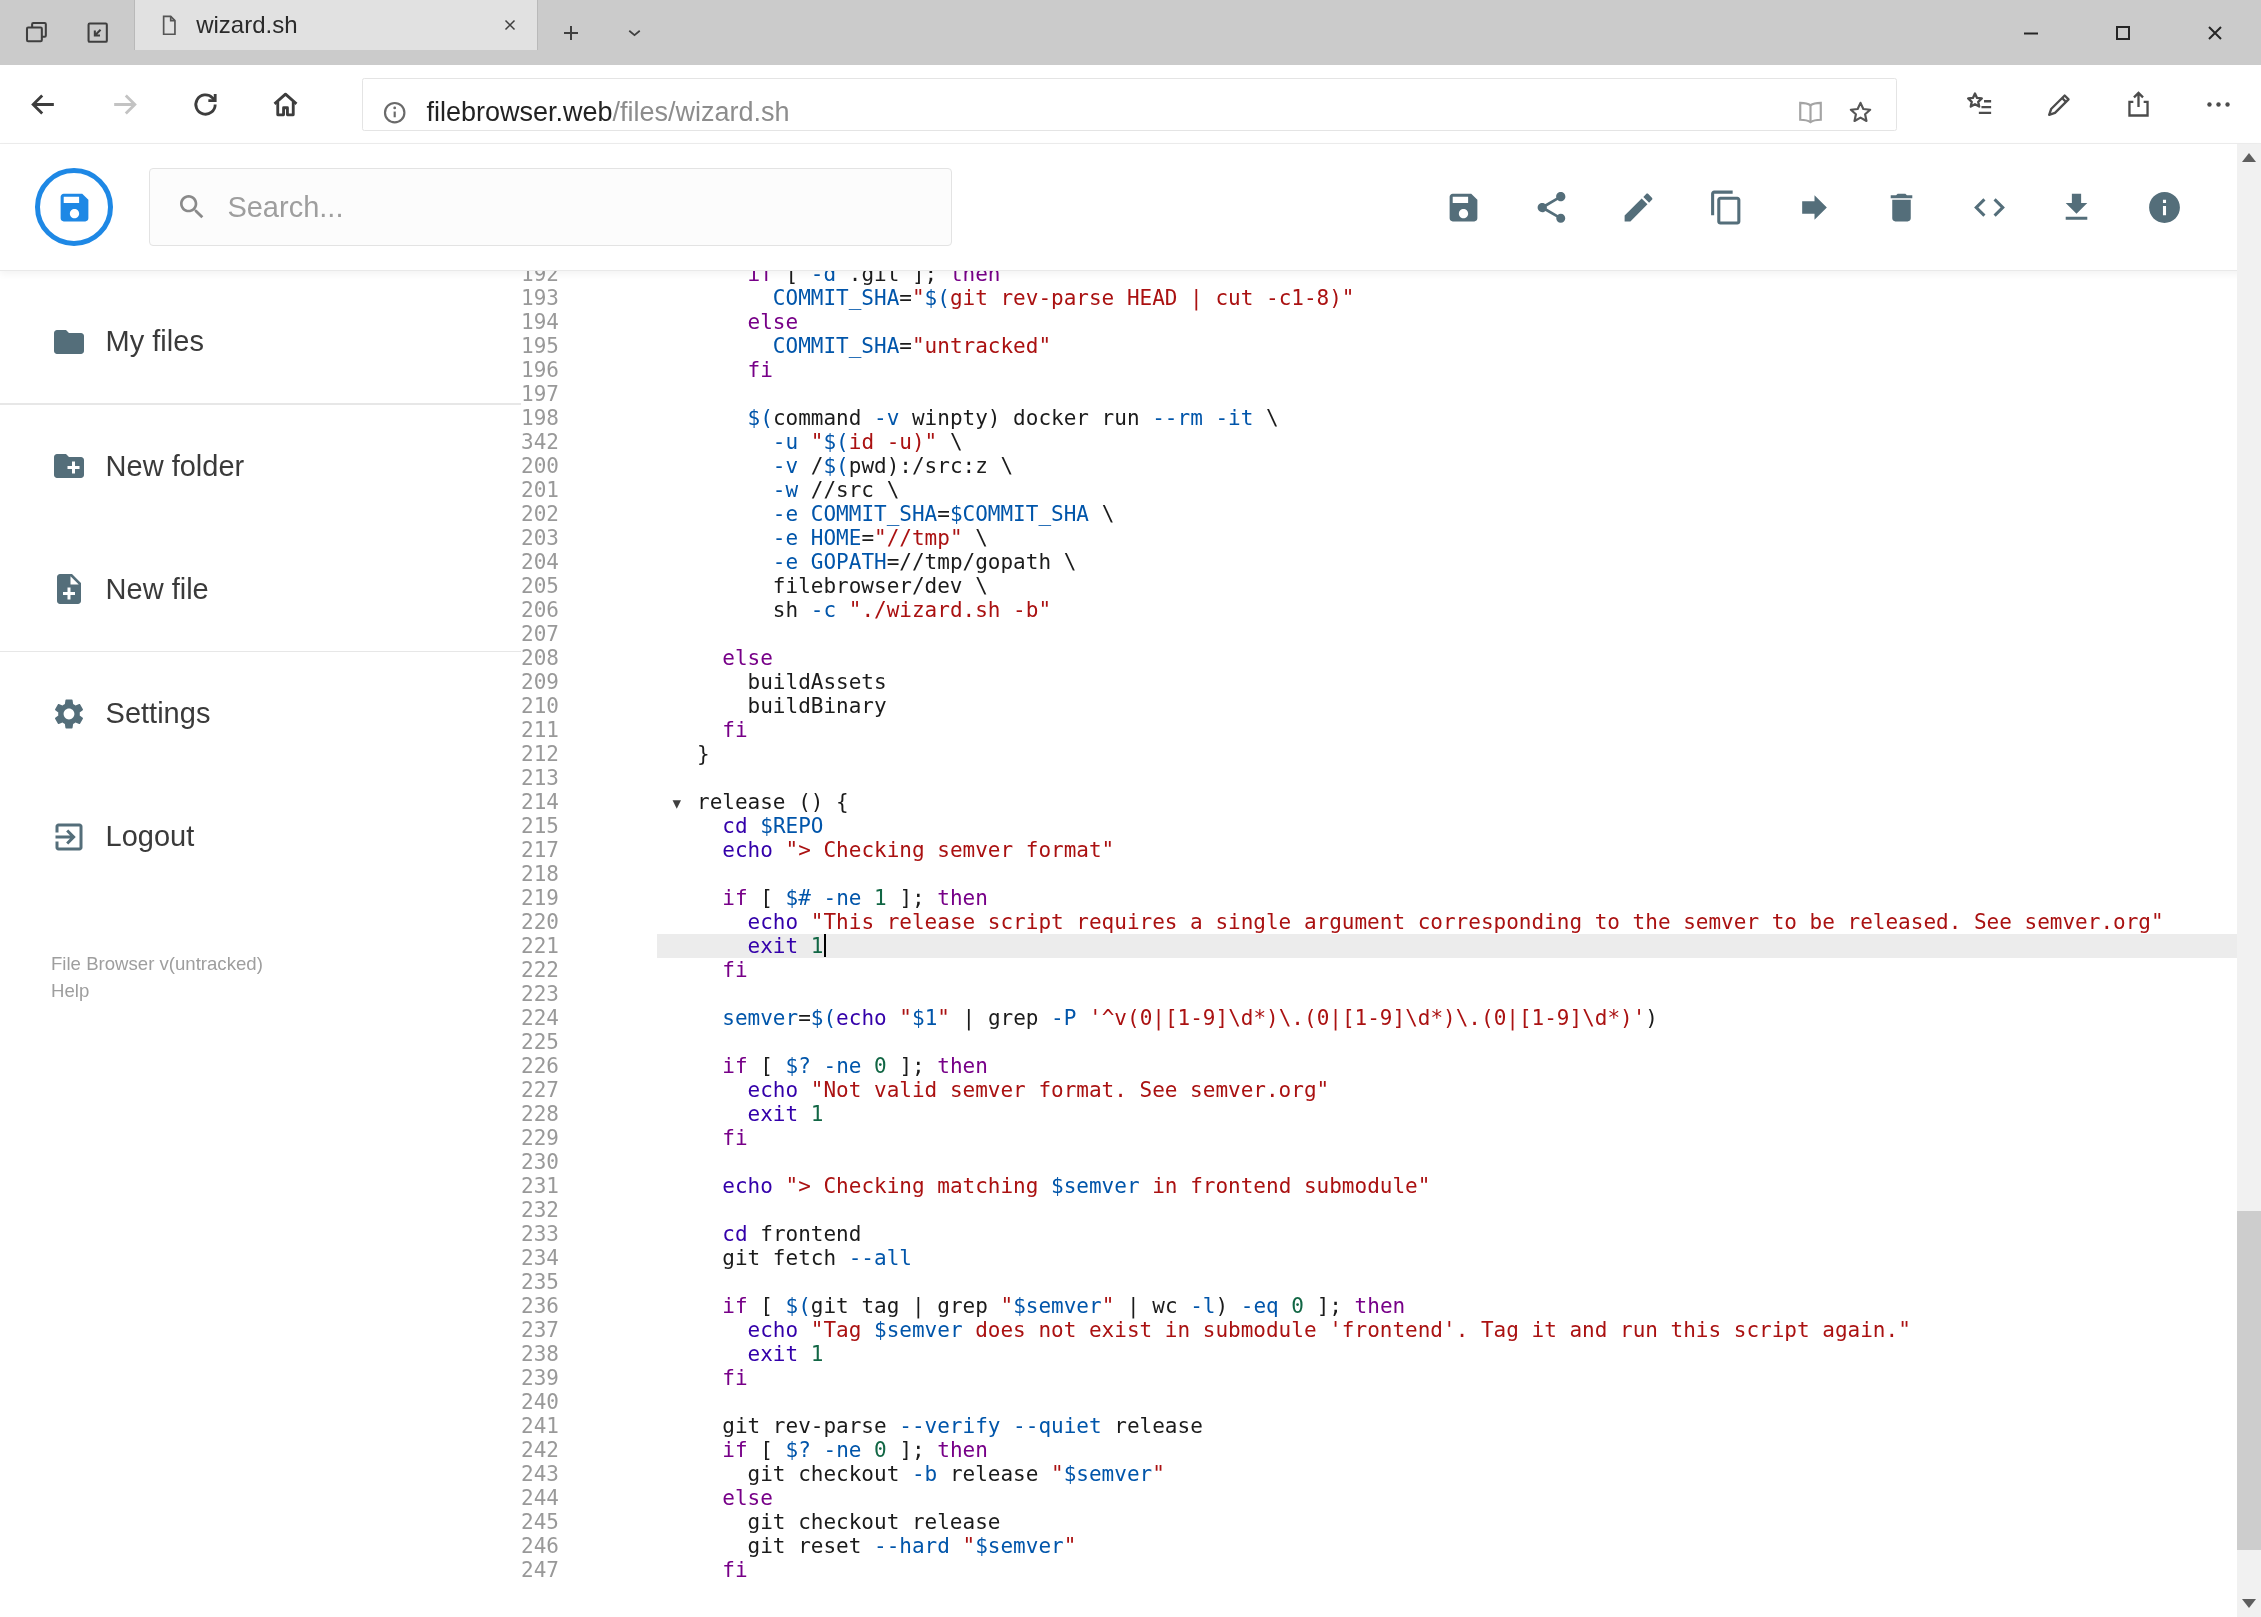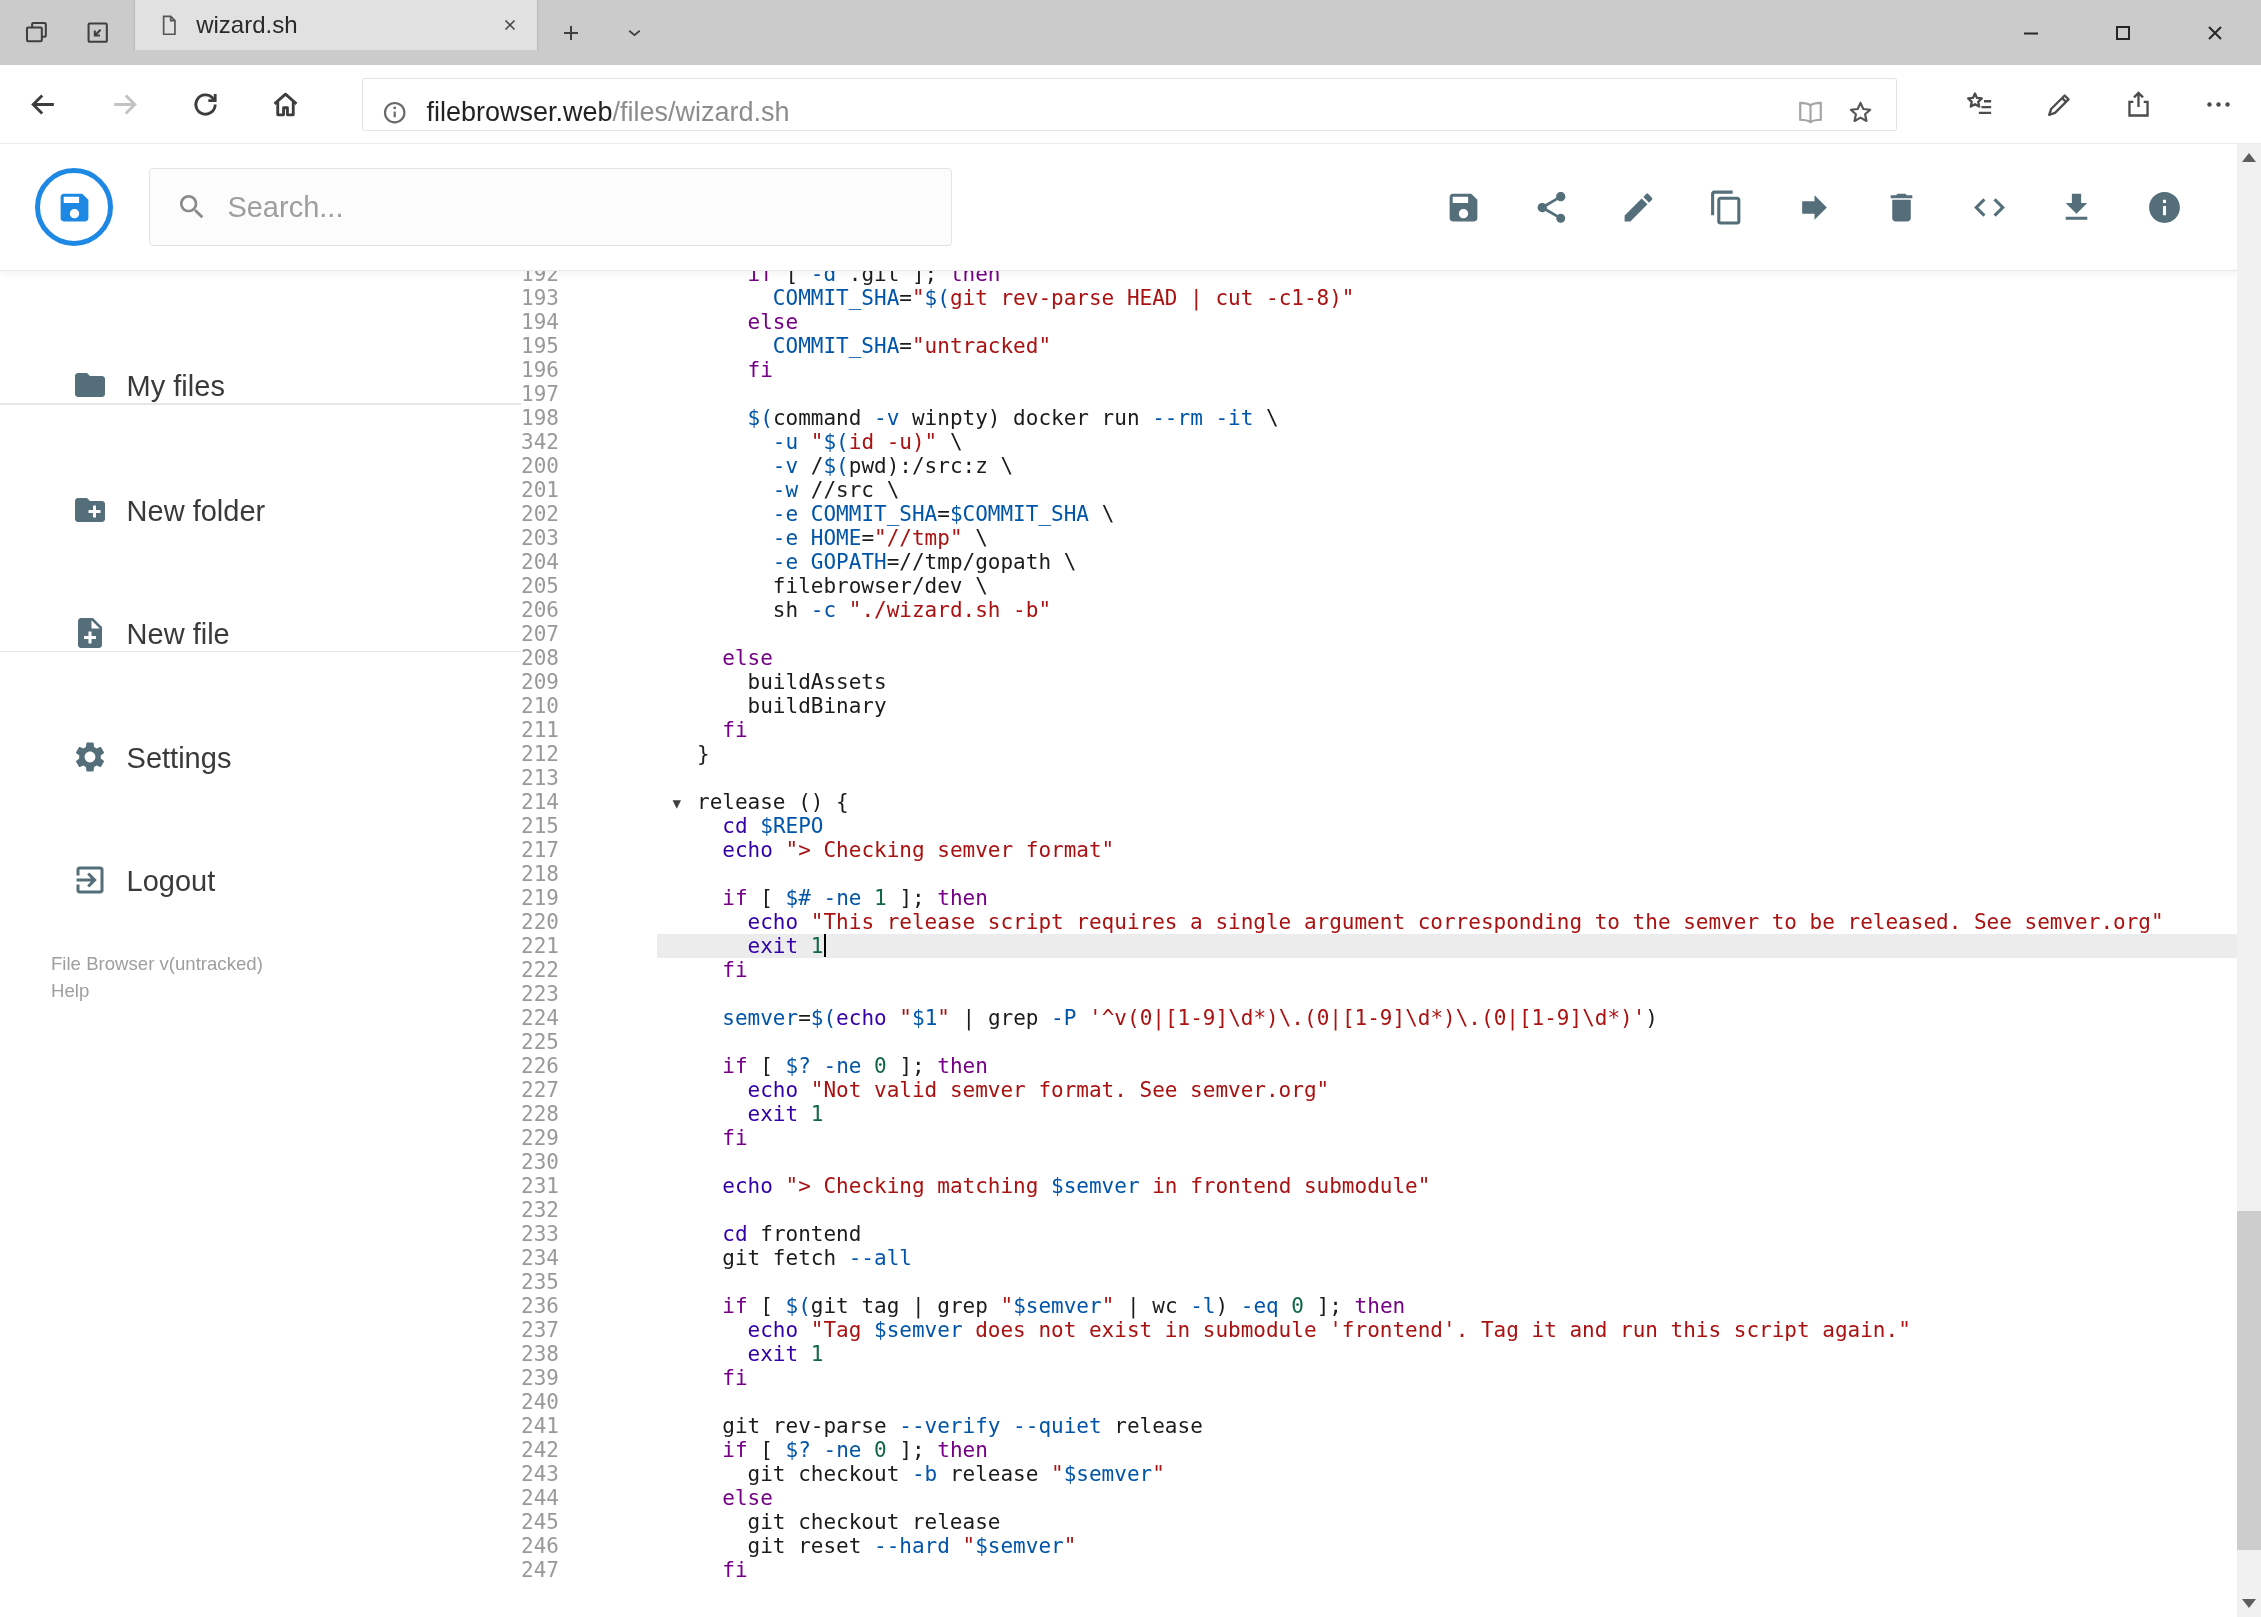--- a/index.html
+++ b/index.html
@@ -40,21 +40,21 @@
   .search .icon{color:#8a8a8a;}
   .search input{flex:1;border:none;outline:none;background:transparent;font-size:29px;color:#333;margin-left:19.4px;font-family:"Liberation Sans",sans-serif;}
   .search input::placeholder{color:#9e9e9e;}
   .header-actions{position:absolute;right:64px;top:31px;display:flex;gap:22.6px;}
   .header-action{width:65px;height:65px;display:flex;align-items:center;justify-content:center;color:var(--icon,#546e7a);}
 
   .app-body{position:absolute;left:0;top:127px;right:0;bottom:0;display:flex;background:#fff;}
 
   
   .sidebar{flex:0 0 521px;width:521px;position:relative;padding-top:9px;background:#fff;}
-  .sb-item{display:flex;align-items:flex-end;width:100%;height:123px;padding-left:72px;color:var(--icon,#546e7a);text-align:left;}
+  .sb-item{display:flex;align-items:center;width:100%;height:123px;padding-left:51px;color:var(--icon,#546e7a);text-align:left;}
   .sb-label{font-size:29px;color:#3a3a3a;margin-left:18.6px;}
   .sb-divider{height:1.6px;background:#e7e7e7;width:100%;}
   .sidebar-footer{position:absolute;left:51px;top:679px;font-size:18.6px;line-height:27px;color:#9e9e9e;}
   .sb-help{display:block;color:#9e9e9e;text-decoration:none;cursor:pointer;}
 
   
   .editor{flex:1;position:relative;overflow:hidden;background:#fff;}
   .code-scroll{margin-top:-9px;}
   .code-row{display:flex;height:24px;line-height:24px;font-family:"DejaVu Sans Mono",monospace;font-size:21px;}
   .gutter{flex:0 0 136px;width:136px;color:#999;position:relative;}

